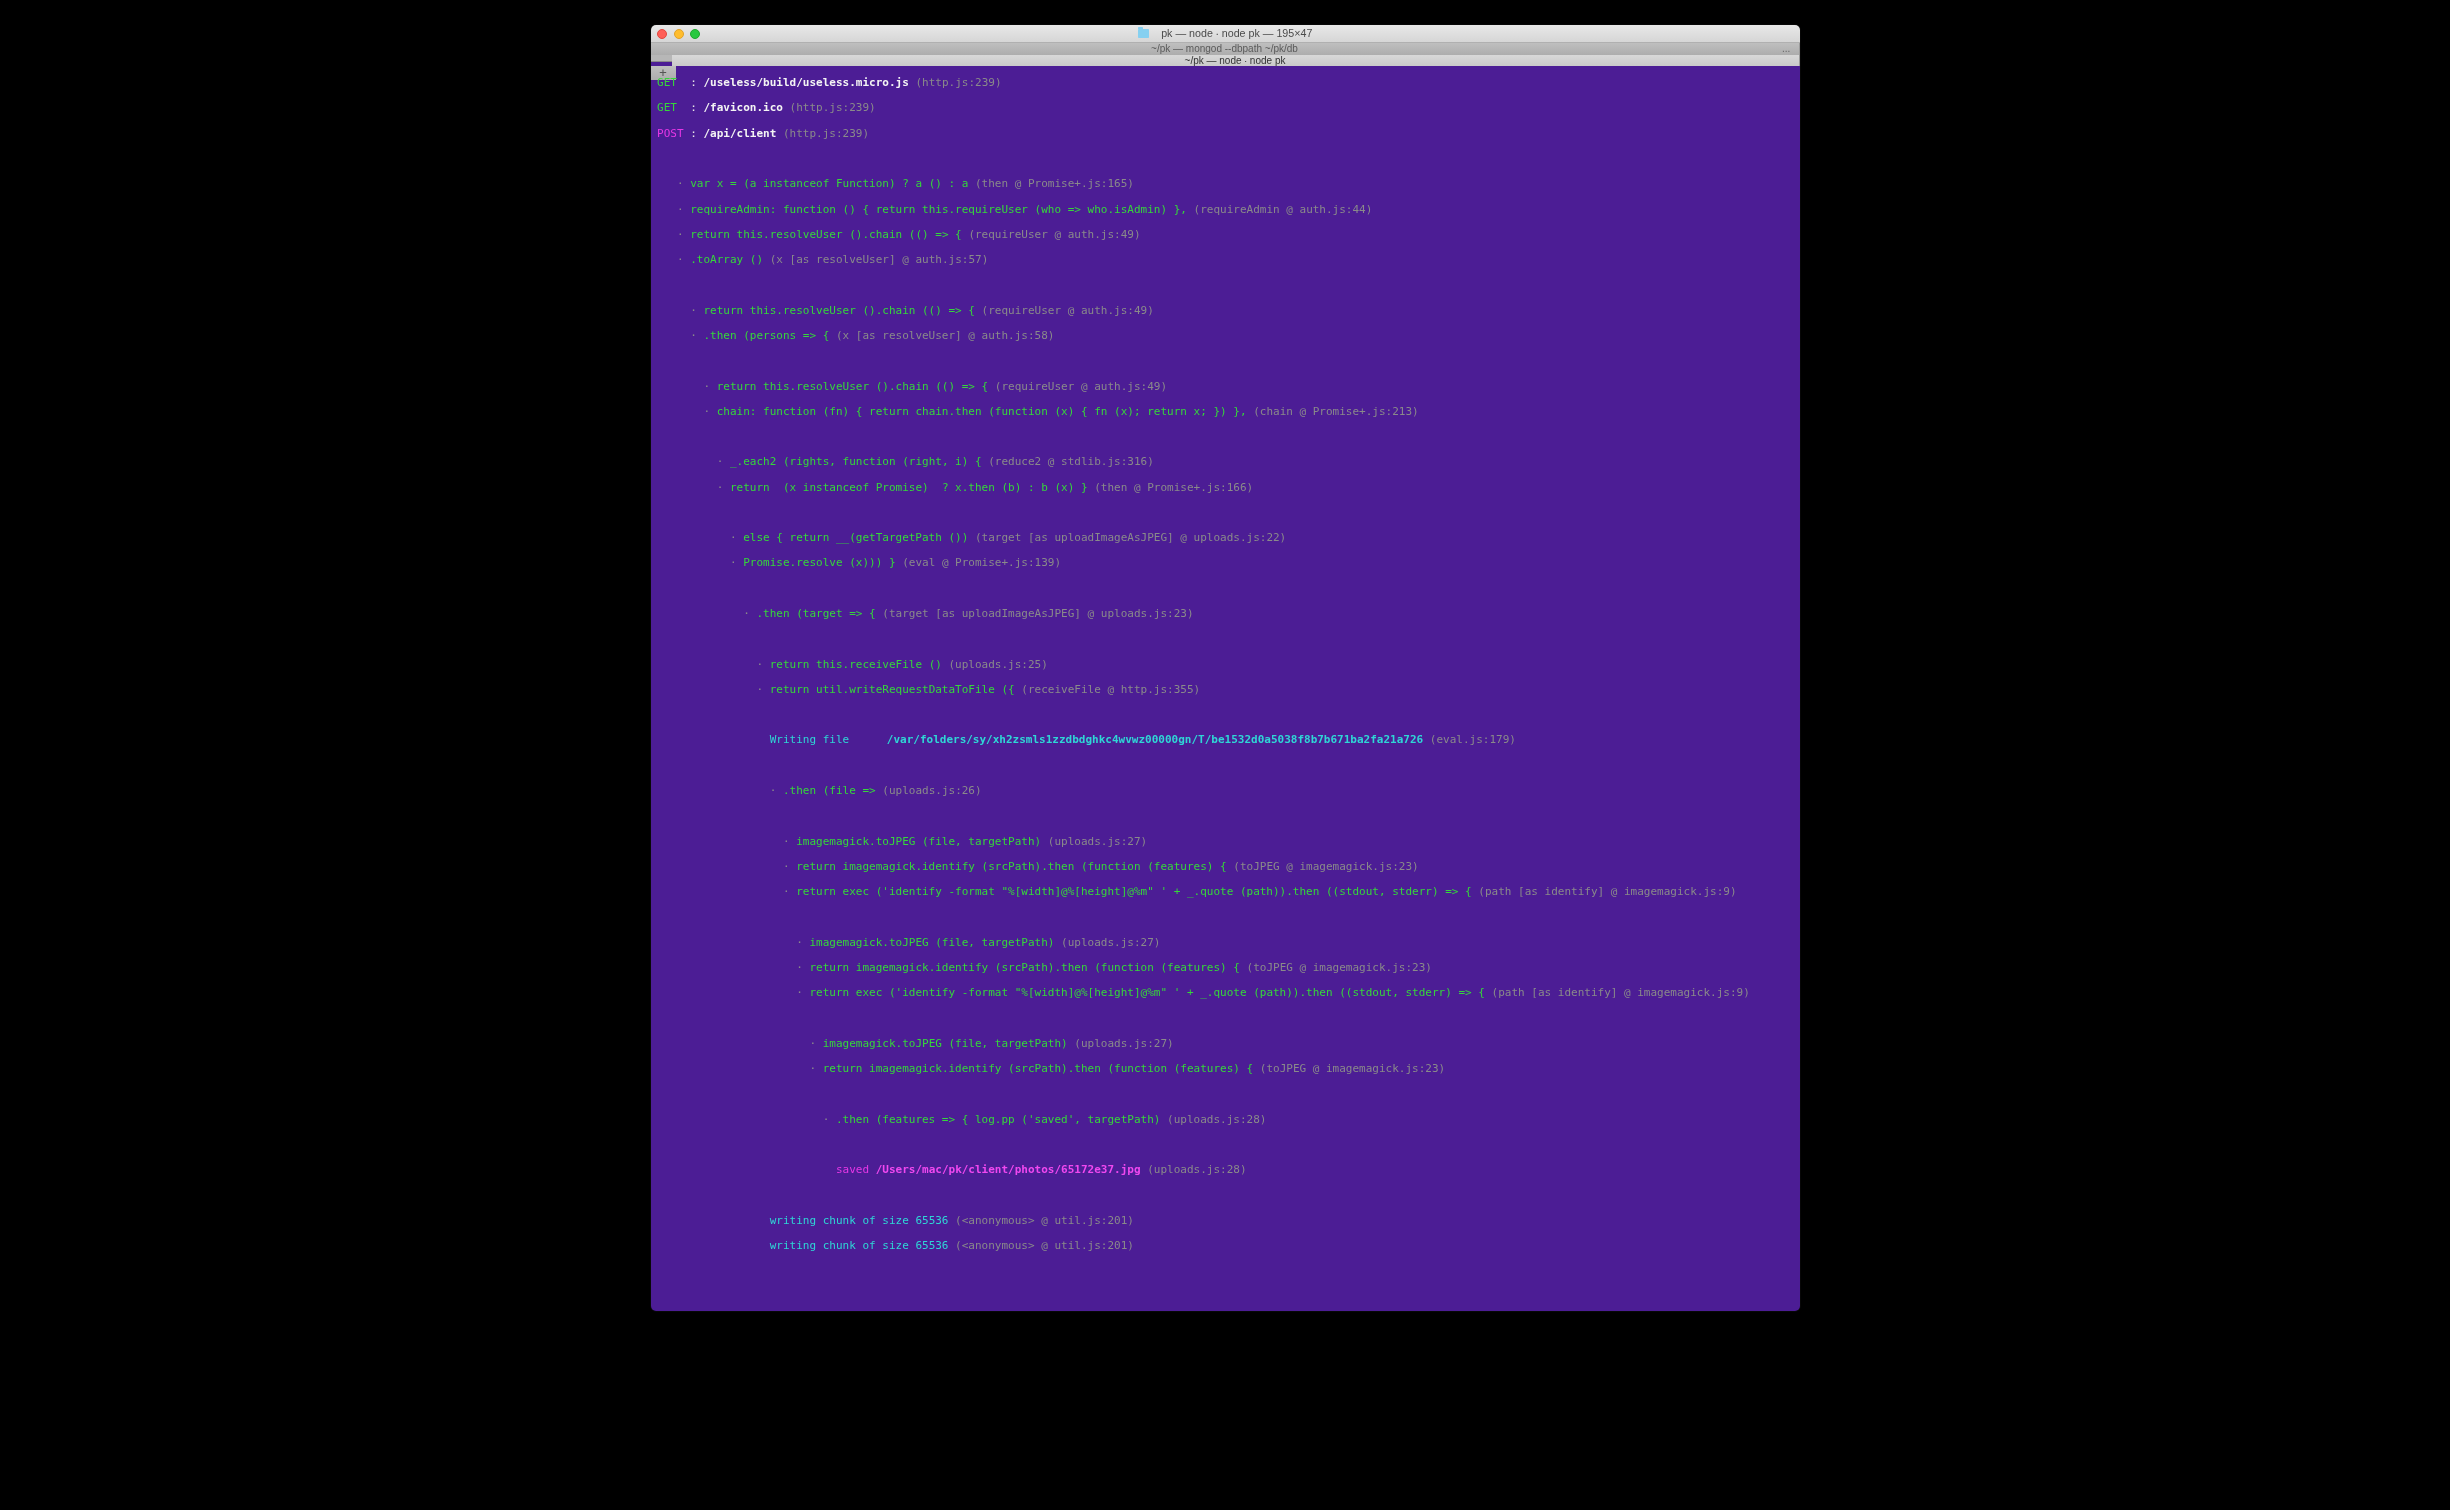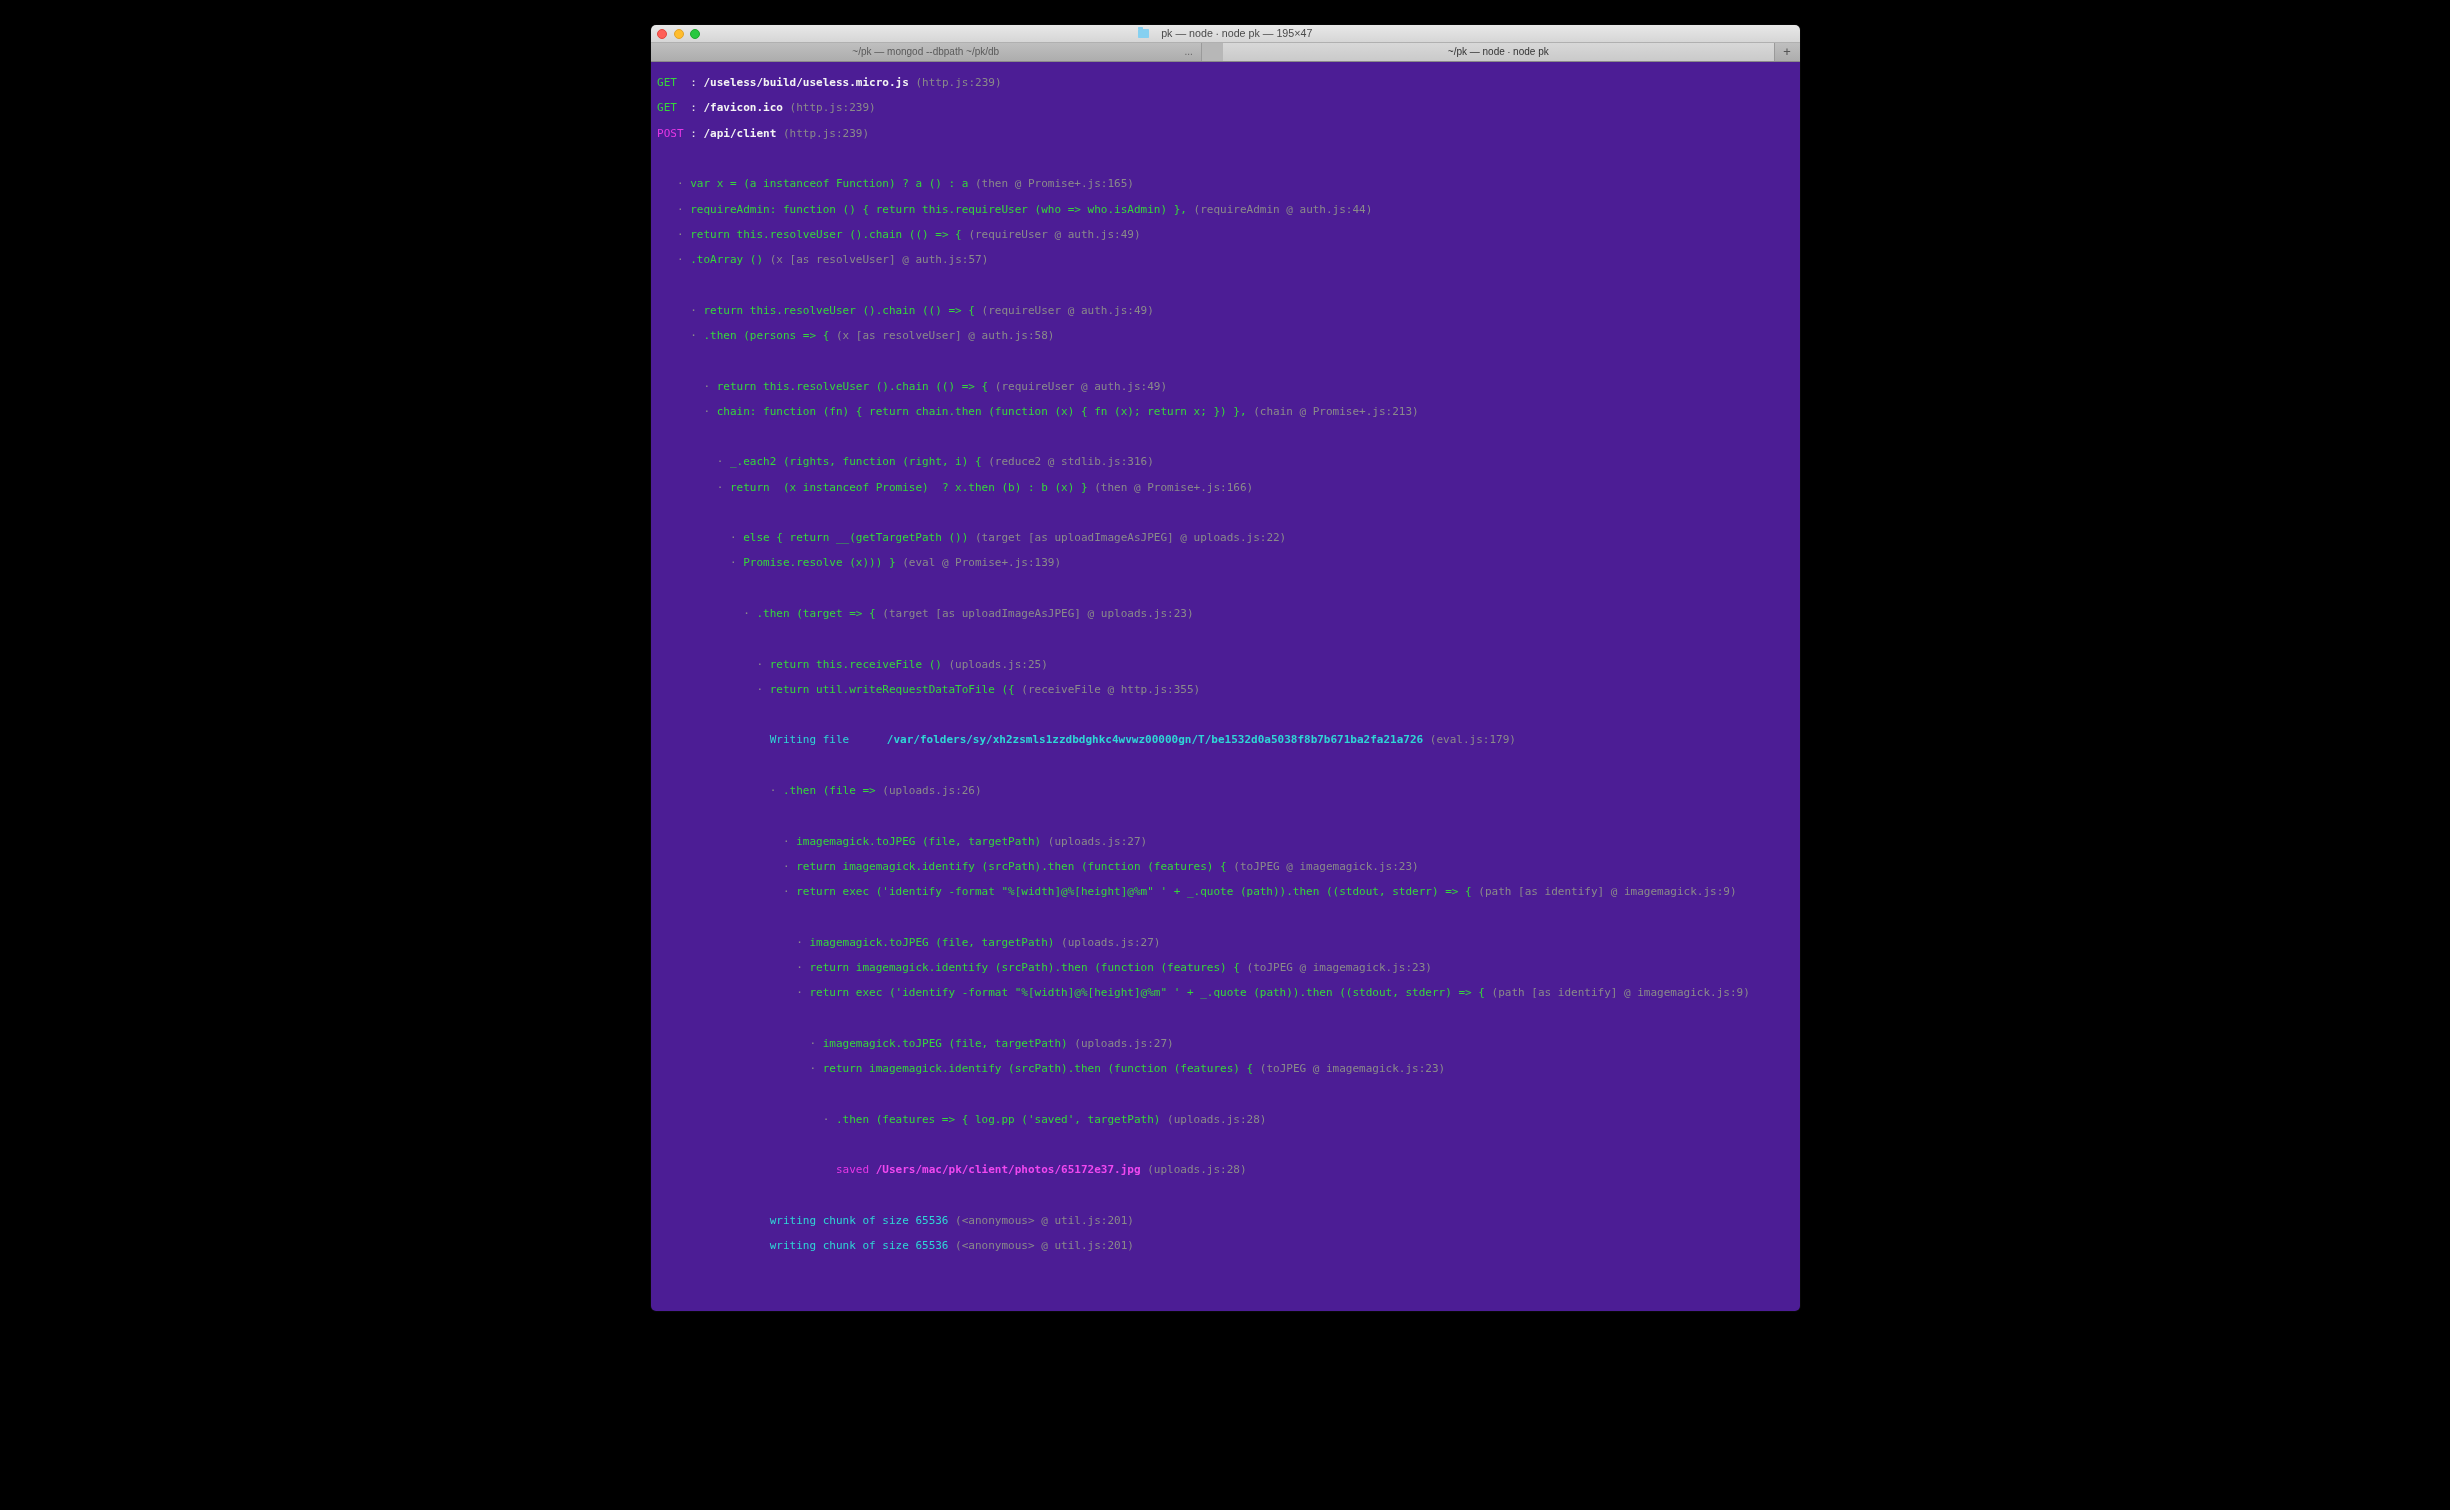--- a/index.html
+++ b/index.html
@@ -52,20 +52,21 @@
     .folder-icon::before {
       content: ''; position: absolute; top: -1.6px; left: 0;
       width: 5px; height: 1.6px; background: #86d0f0; border-radius: 0.8px 0.8px 0 0;
     }
     .title-text { color: #4a4a4a; font-size: 10.7px; font-family: -apple-system, "Helvetica Neue", sans-serif; }
     .tabbar {
       display: flex;
       height: 19px;
       background: #b7b7b7;
       border-bottom: 0.8px solid #8a8a8a;
+      flex-direction: column;
     }
     .tab {
       flex: 1;
       display: flex;
       align-items: center;
       justify-content: center;
       font-size: 10px;
       font-family: -apple-system, "Helvetica Neue", sans-serif;
       color: #5a5a5a;
       border-right: 0.8px solid #9a9a9a;

